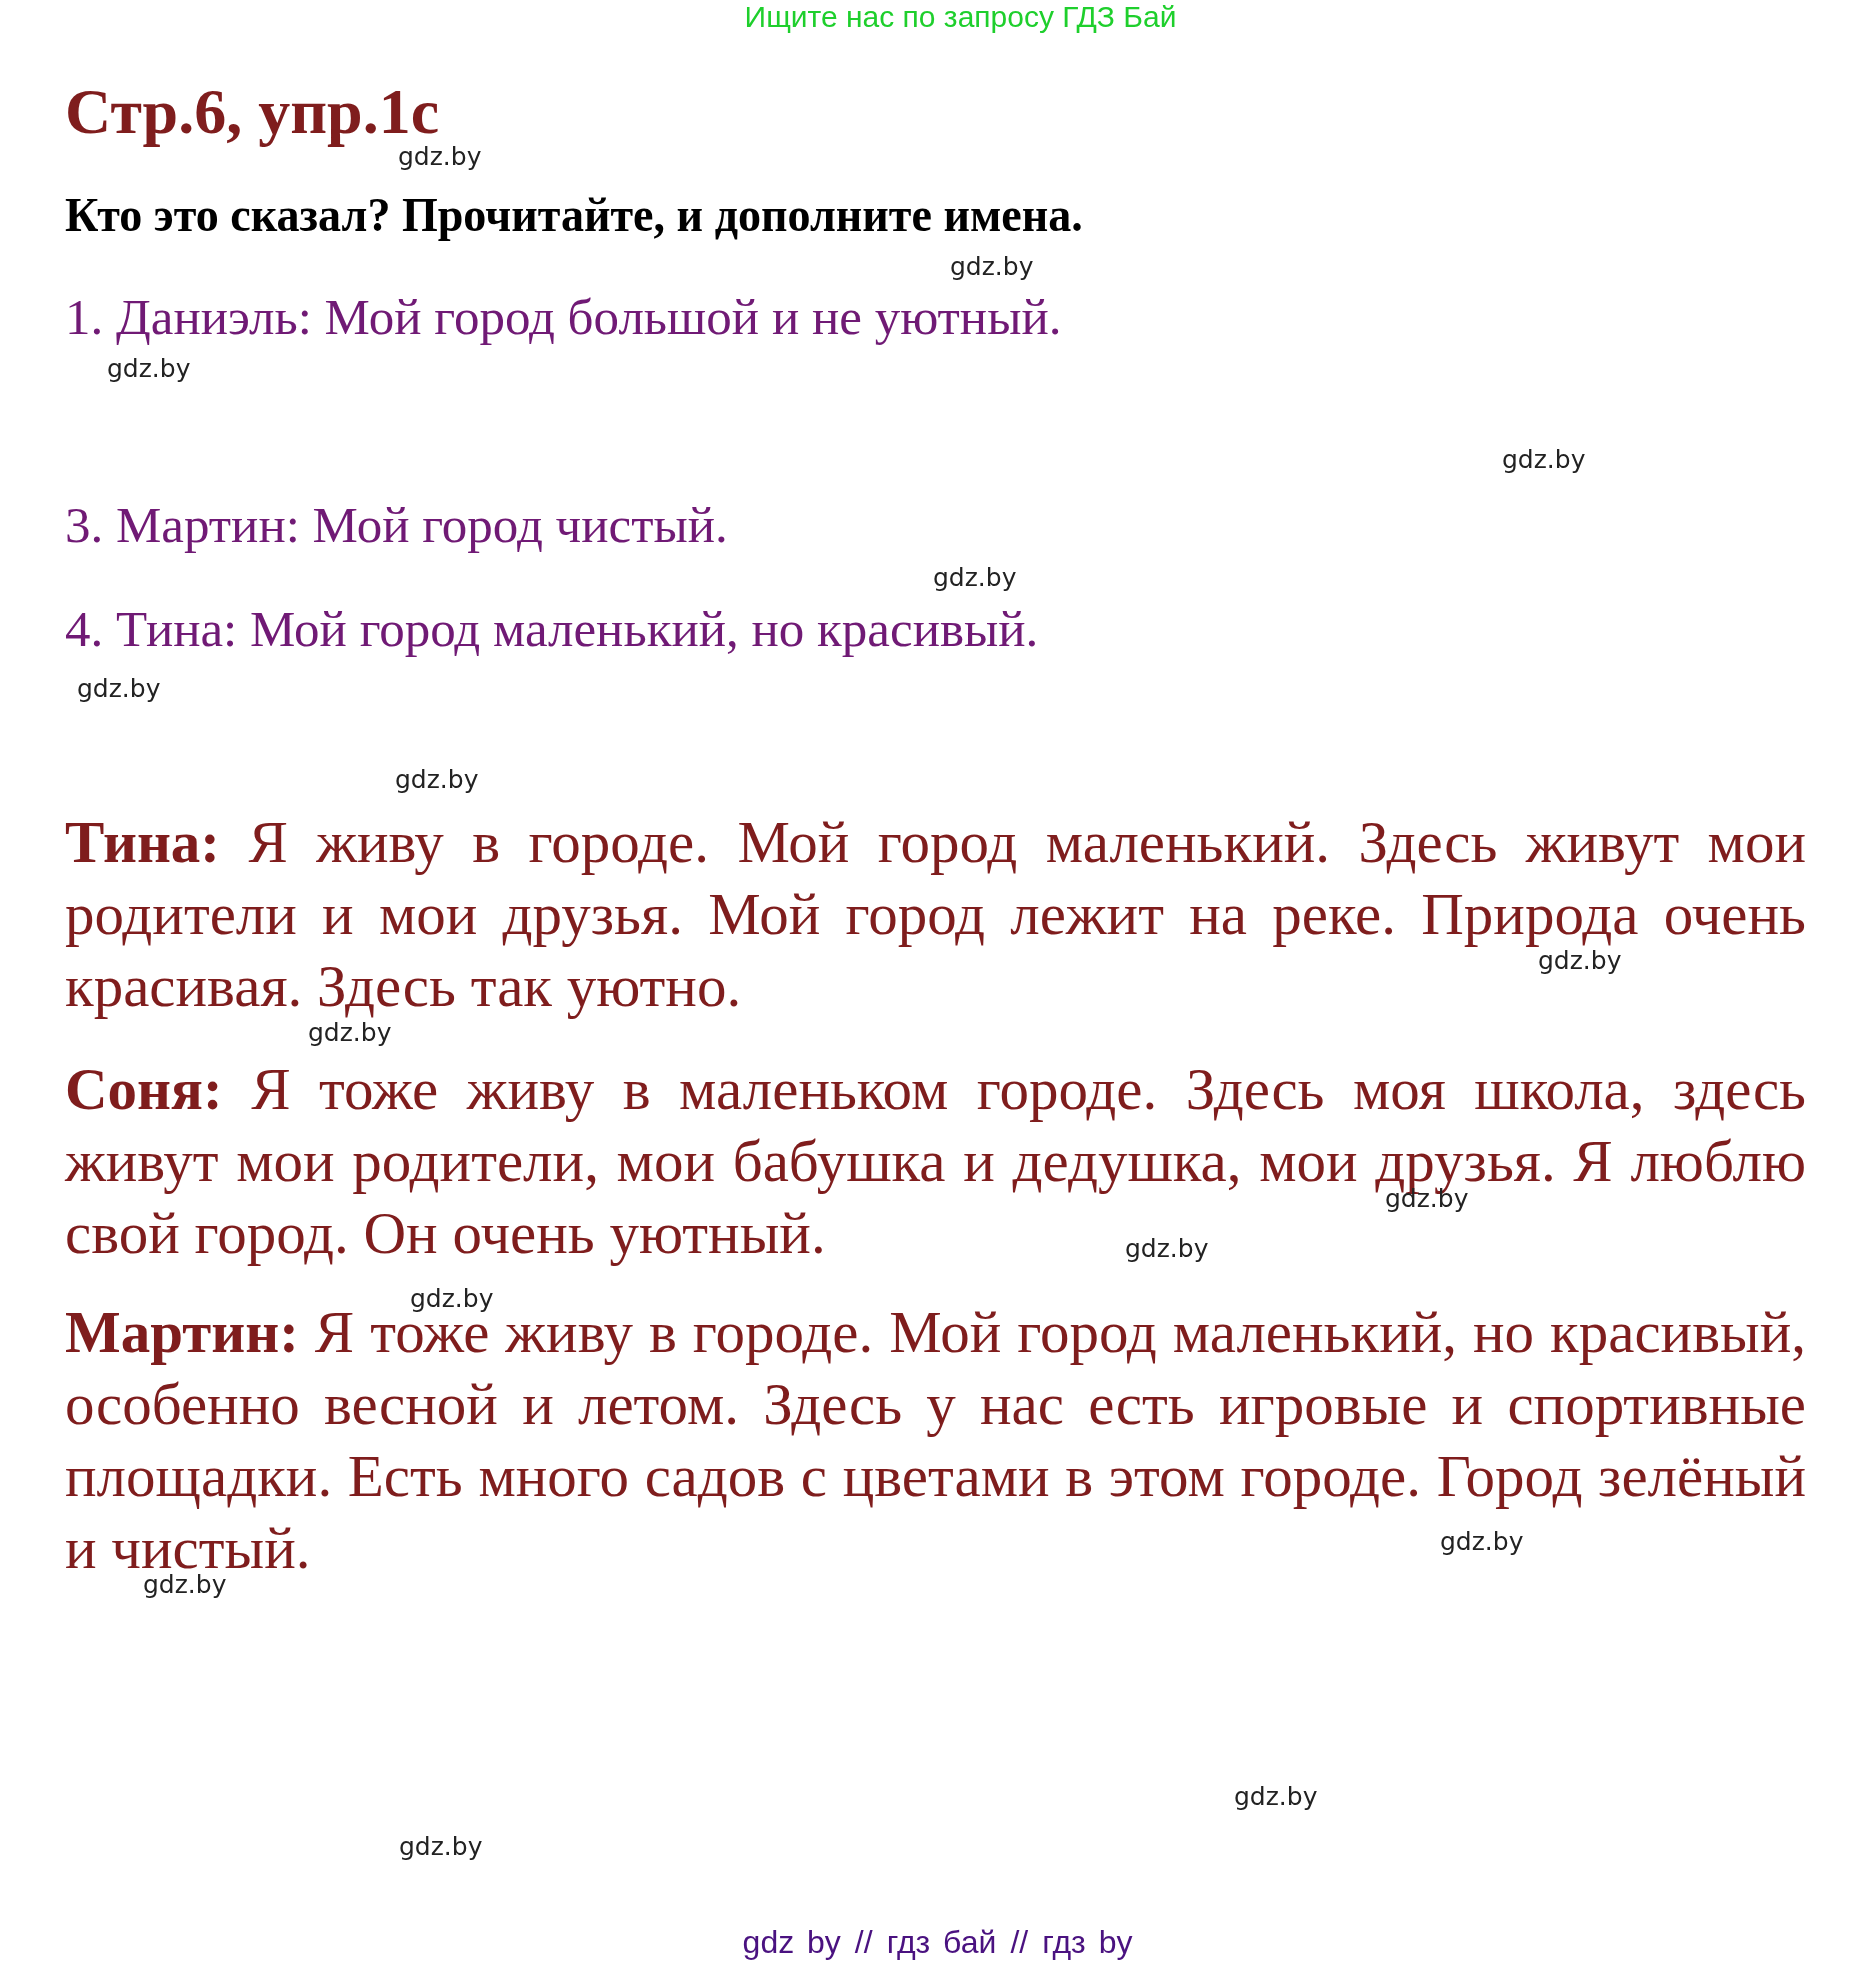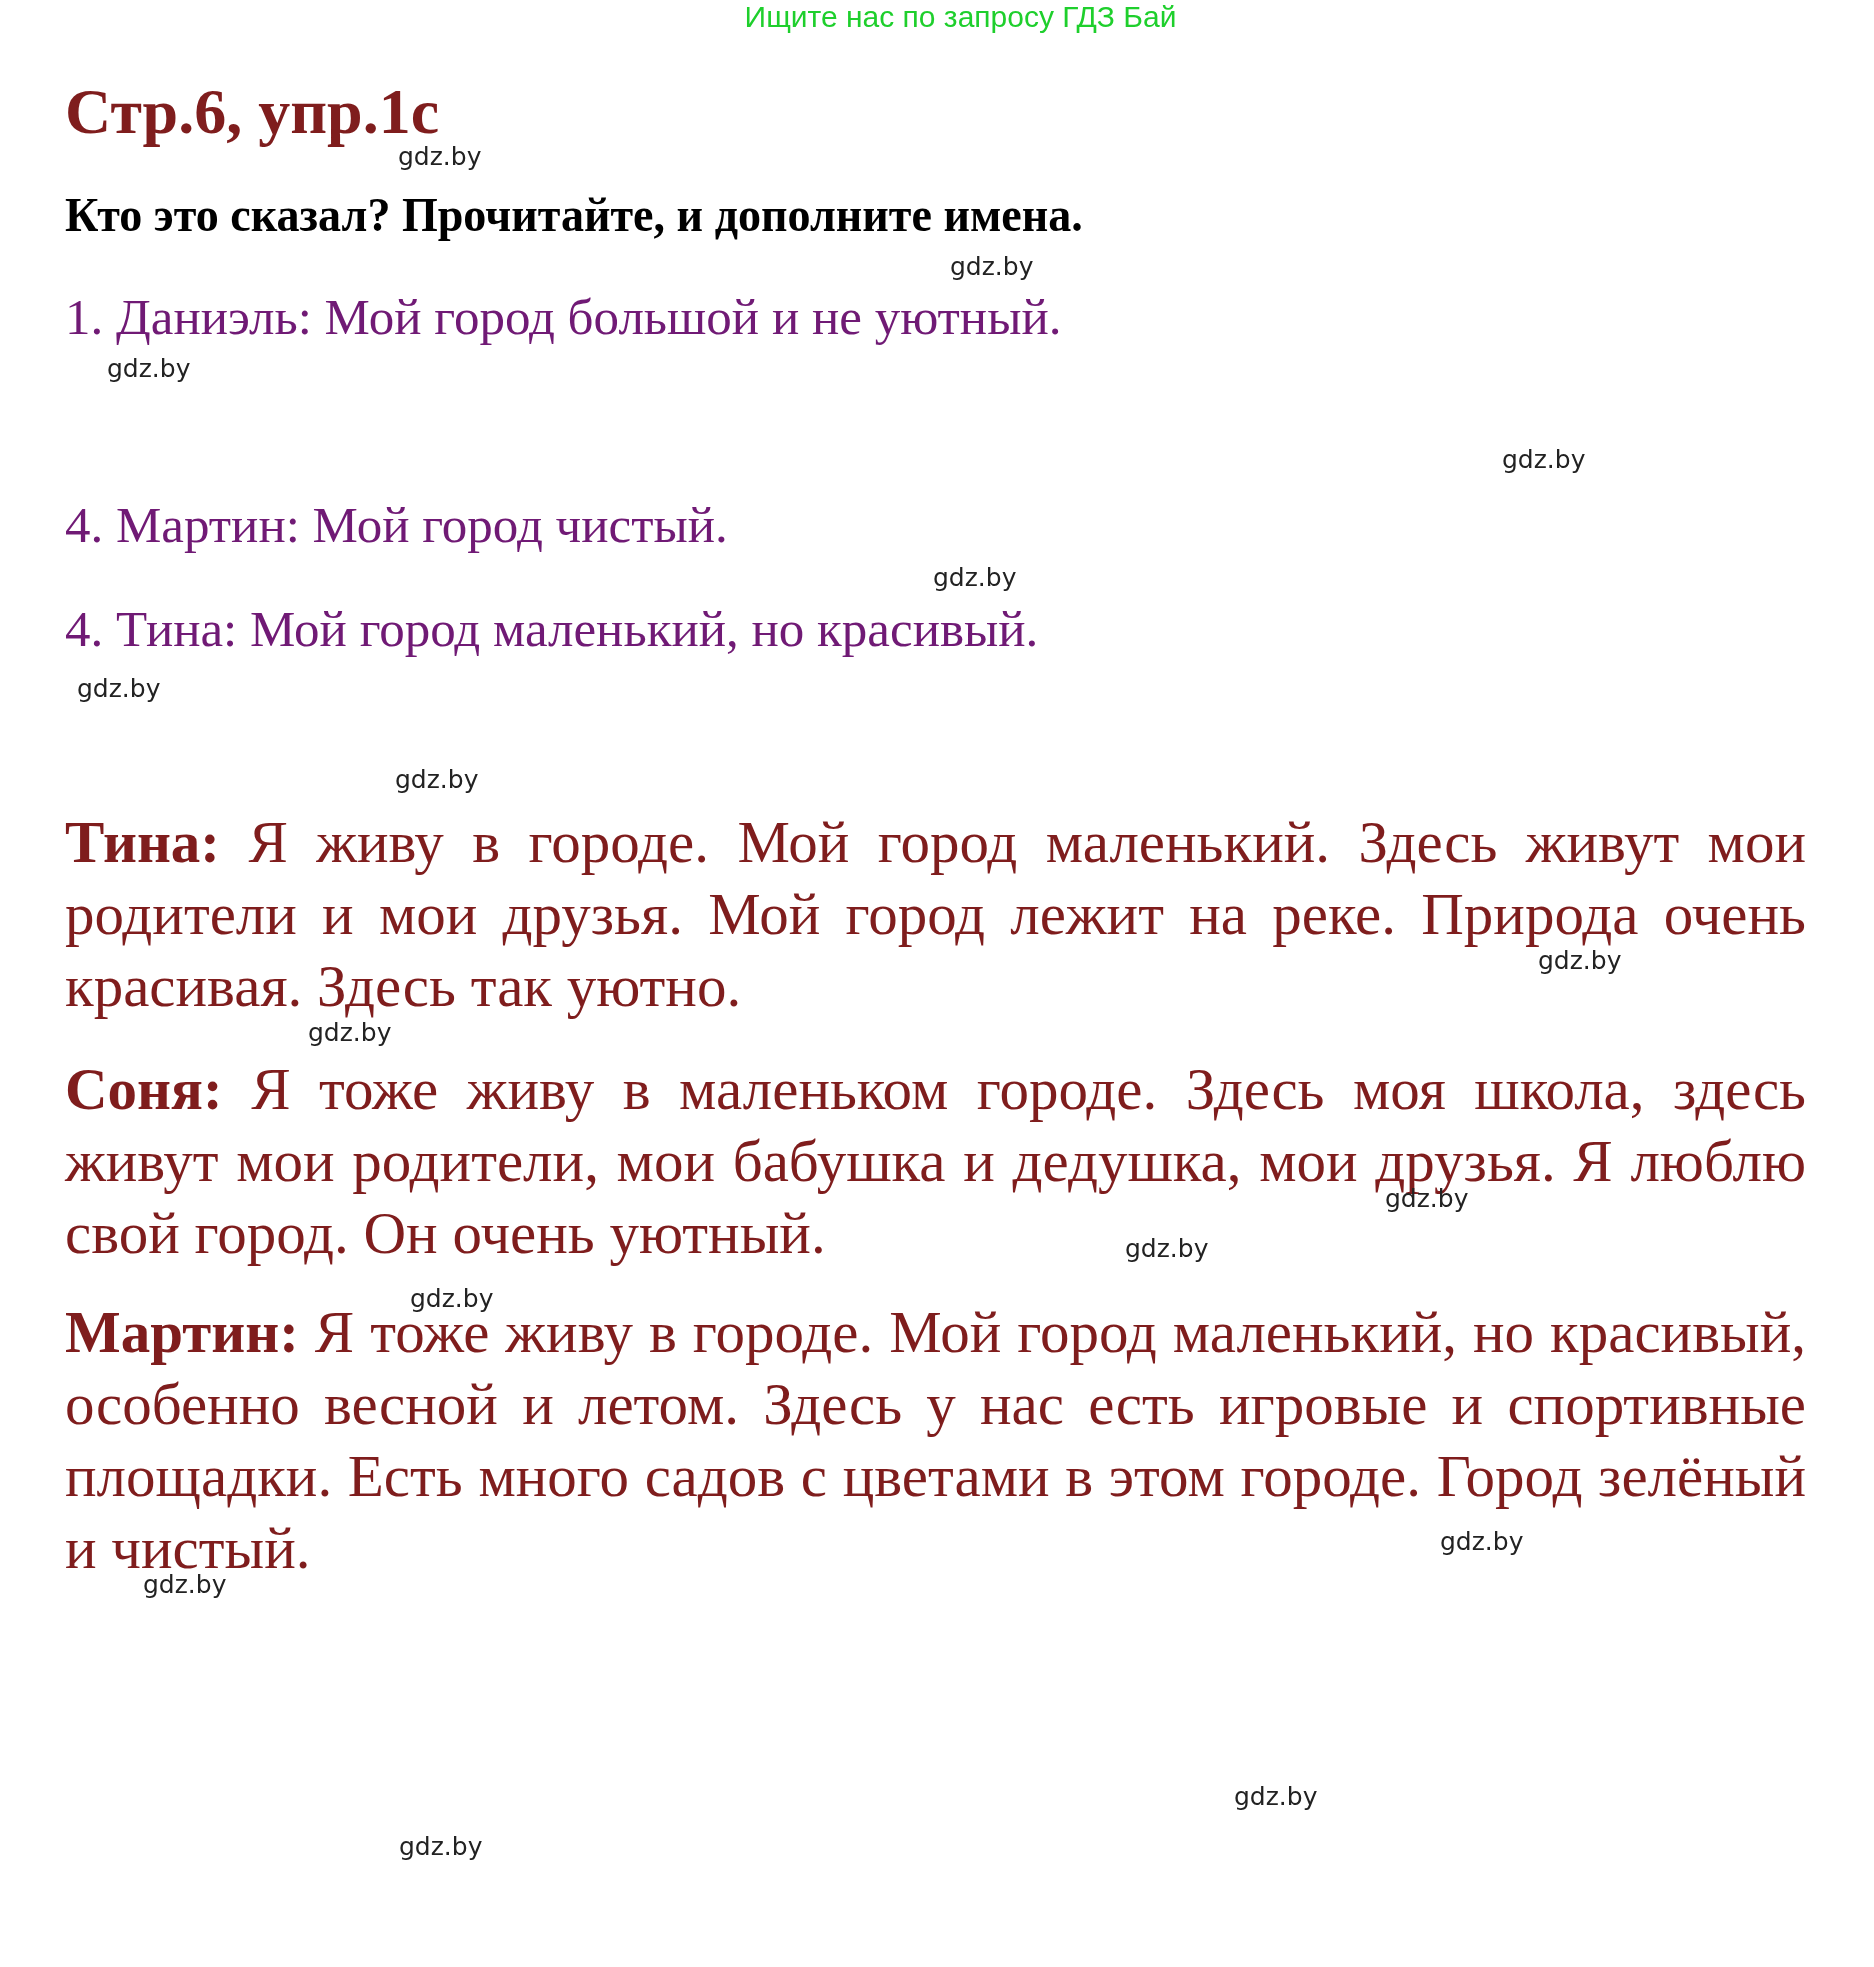--- a/index.html
+++ b/index.html
@@ -51,21 +51,21 @@
 
 <div class="page">
 
   <div class="top-banner">Ищите нас по запросу ГДЗ Бай</div>
 
   <div class="title">Стр.6, упр.1с</div>
 
   <div class="subtitle">Кто это сказал? Прочитайте, и дополните имена.</div>
 
   <div class="item" style="top:287px;">1. Даниэль: Мой город большой и не уютный.</div>
-  <div class="item" style="top:495px;">4. Мартин: Мой город чистый.</div>
+  <div class="item" style="top:495px;">3. Мартин: Мой город чистый.</div>
   <div class="item" style="top:599px;">4. Тина: Мой город маленький, но красивый.</div>
 
   <div class="para" style="top:806px;">
     <span class="speaker">Тина:</span>
     <span>Я живу в городе. Мой город маленький. Здесь живут мои родители и мои друзья. Мой город лежит на реке. Природа очень красивая. Здесь так уютно.</span>
   </div>
 
   <div class="para" style="top:1053px;">
     <span class="speaker">Соня:</span>
     <span>Я тоже живу в маленьком городе. Здесь моя школа, здесь живут мои родители, мои бабушка и дедушка, мои друзья. Я люблю свой город. Он очень уютный.</span>
@@ -87,15 +87,18 @@
   <div class="wm" style="left:1538px; top:946px;">gdz.by</div>
   <div class="wm" style="left:308px; top:1018px;">gdz.by</div>
   <div class="wm" style="left:1385px; top:1184px;">gdz.by</div>
   <div class="wm" style="left:1125px; top:1234px;">gdz.by</div>
   <div class="wm" style="left:410px; top:1284px;">gdz.by</div>
   <div class="wm" style="left:1440px; top:1527px;">gdz.by</div>
   <div class="wm" style="left:143px; top:1570px;">gdz.by</div>
   <div class="wm" style="left:1234px; top:1782px;">gdz.by</div>
   <div class="wm" style="left:399px; top:1832px;">gdz.by</div>
 
+  <div class="footer">
+    <span>gdz by</span><span class="sep">//</span><span>гдз бай</span><span class="sep">//</span><span>гдз by</span>
+  </div>
 
 </div>
 
 
 </body></html>

